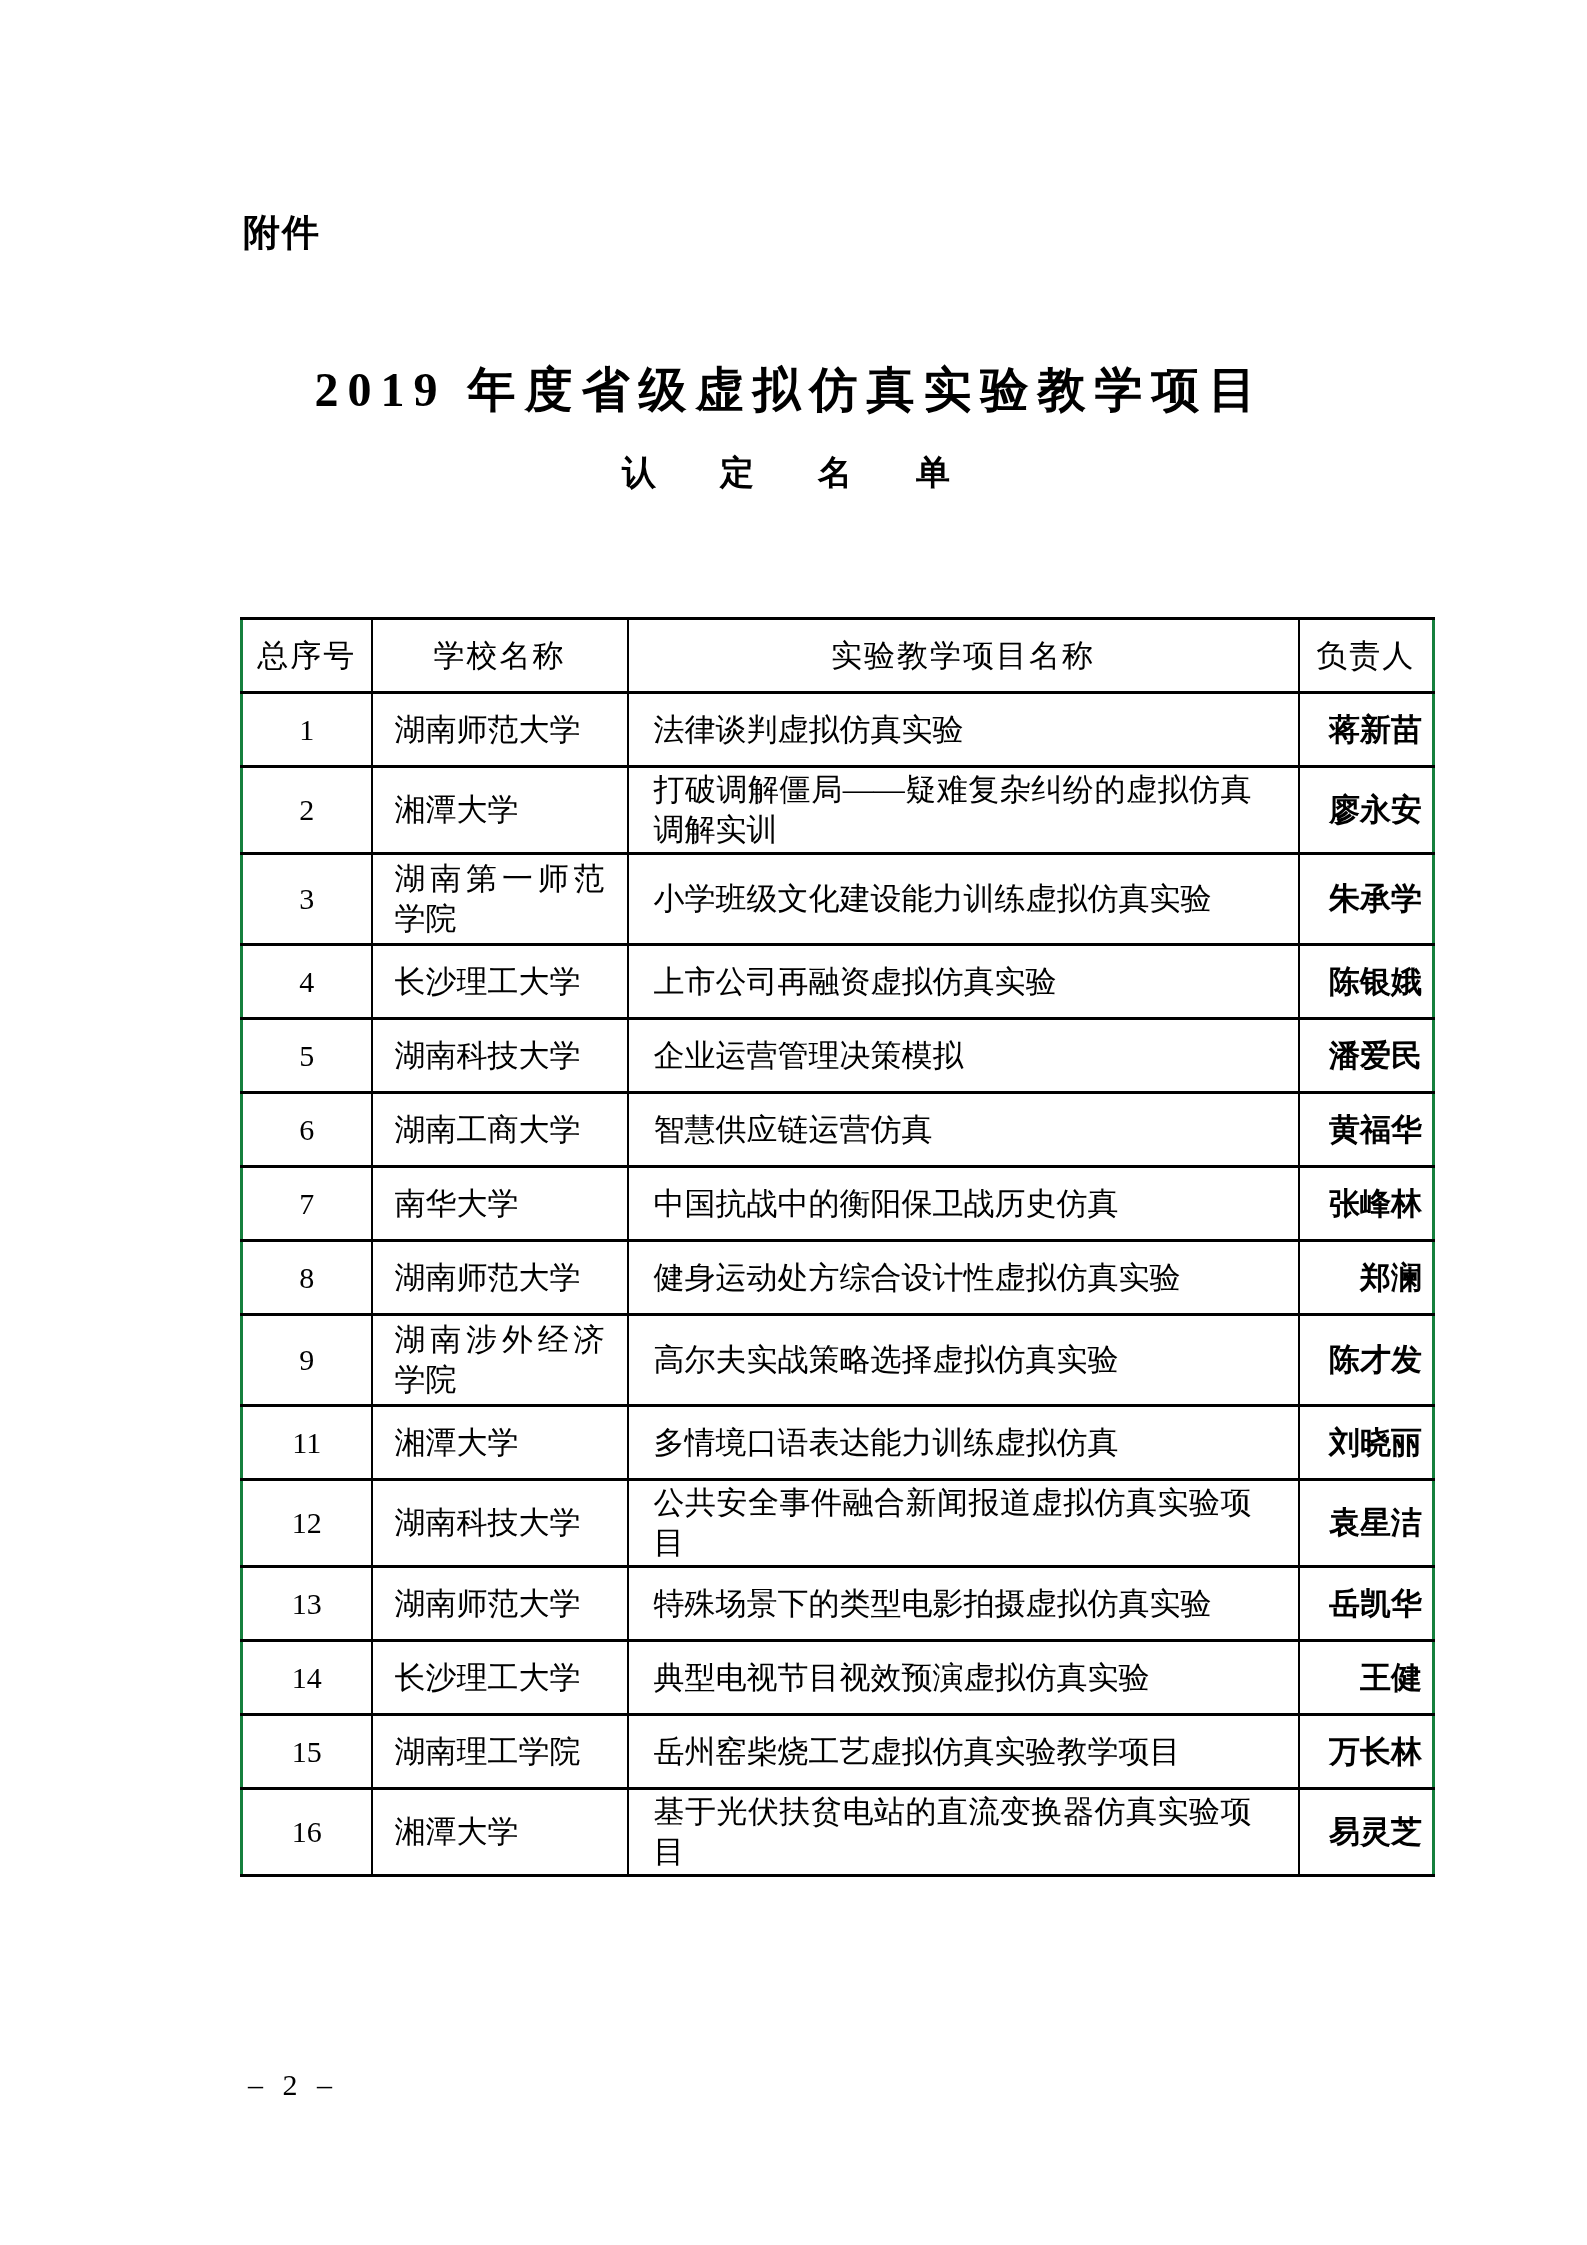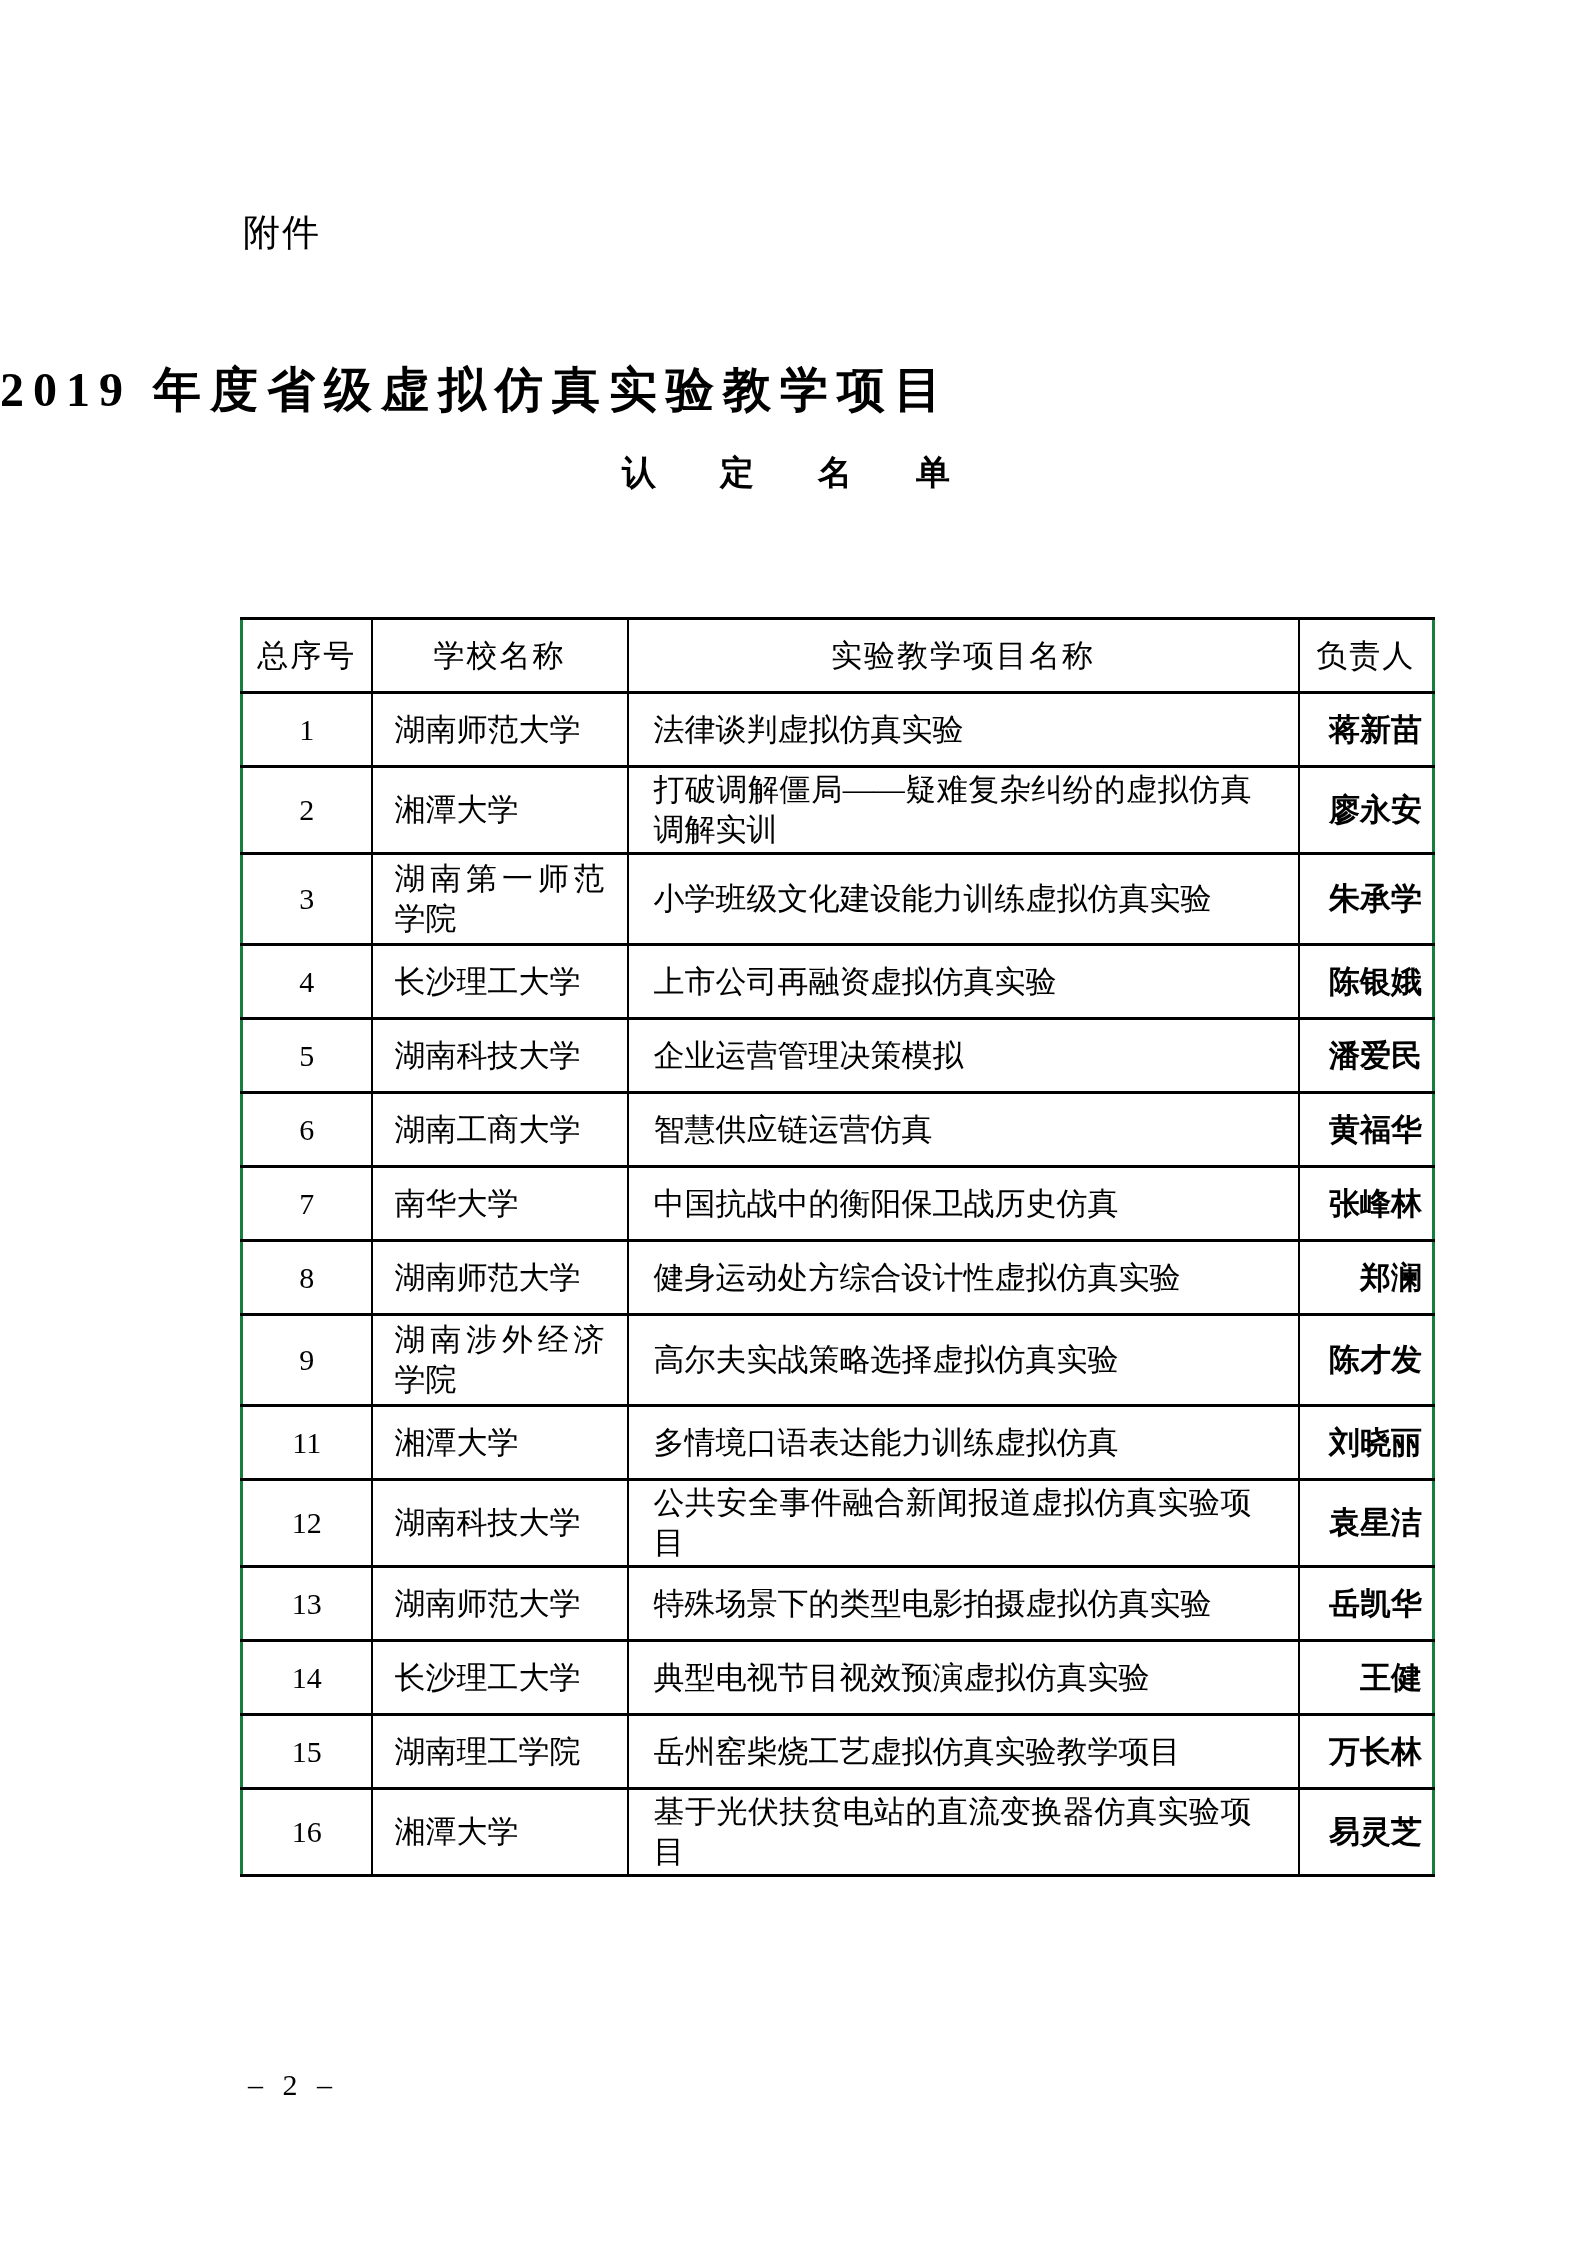--- a/index.html
+++ b/index.html
@@ -13,24 +13,26 @@
   .page {
     position: absolute; inset: 0;
     background: #ffffff;
     overflow: hidden;
   }
   .attachment {
     position: absolute;
     left: 243px; top: 208px;
     font-size: 37px;
     letter-spacing: 2px;
+    font-weight: bold;
   }
   .title-line1 {
     position: absolute;
     left: 0; top: 358px; width: 1580px;
+    text-align: center;
     font-size: 48px;
     font-weight: bold;
     letter-spacing: 9px;
     white-space: nowrap;
   }
   .title-line2 {
     position: absolute;
     left: 0; top: 450px; width: 1587px;
     text-align: center;
     font-size: 34px;

